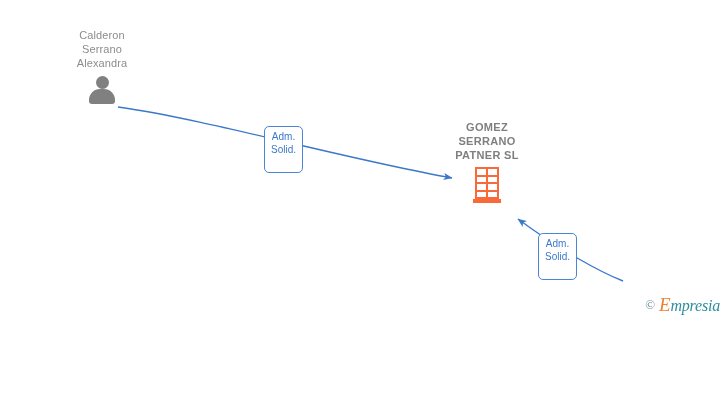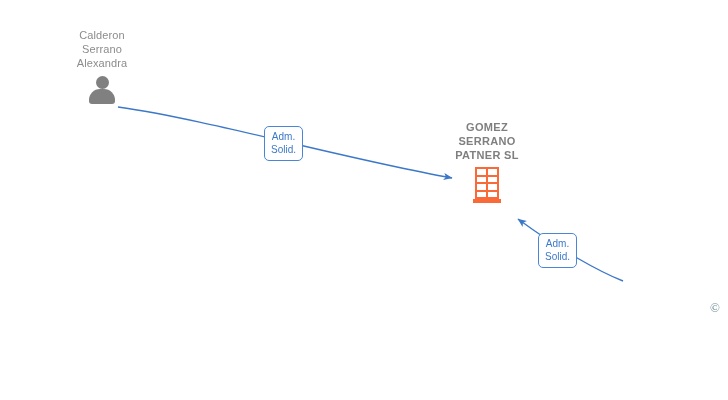--- a/index.html
+++ b/index.html
@@ -122,21 +122,21 @@
   .edge-label {
     position: absolute;
     box-sizing: border-box;
     background: #ffffff;
     border: 1px solid #4a86d8;
     border-radius: 5px;
     color: #3c78c8;
     font-size: 10px;
     line-height: 13px;
     text-align: center;
-    padding: 3px 6px 4px 6px;
+    padding: 3px 6px 16px 6px;
     white-space: pre-line;
   }
 
   
   #watermark {
     position: absolute;
     right: 8px;
     bottom: 4px;
     display: flex;
     align-items: center;
@@ -212,15 +212,16 @@
   </div>
 
   <div class="edge-label" style="left:264px; top:126px;">Adm.
 Solid.</div>
 
   <div class="edge-label" style="left:538px; top:233px;">Adm.
 Solid.</div>
 
   <div id="watermark">
     <span class="copy">©</span>
+    <span class="brand"><span class="cap">E</span><span>mpresia</span></span>
   </div>
 
 </div>
 
 </body></html>

